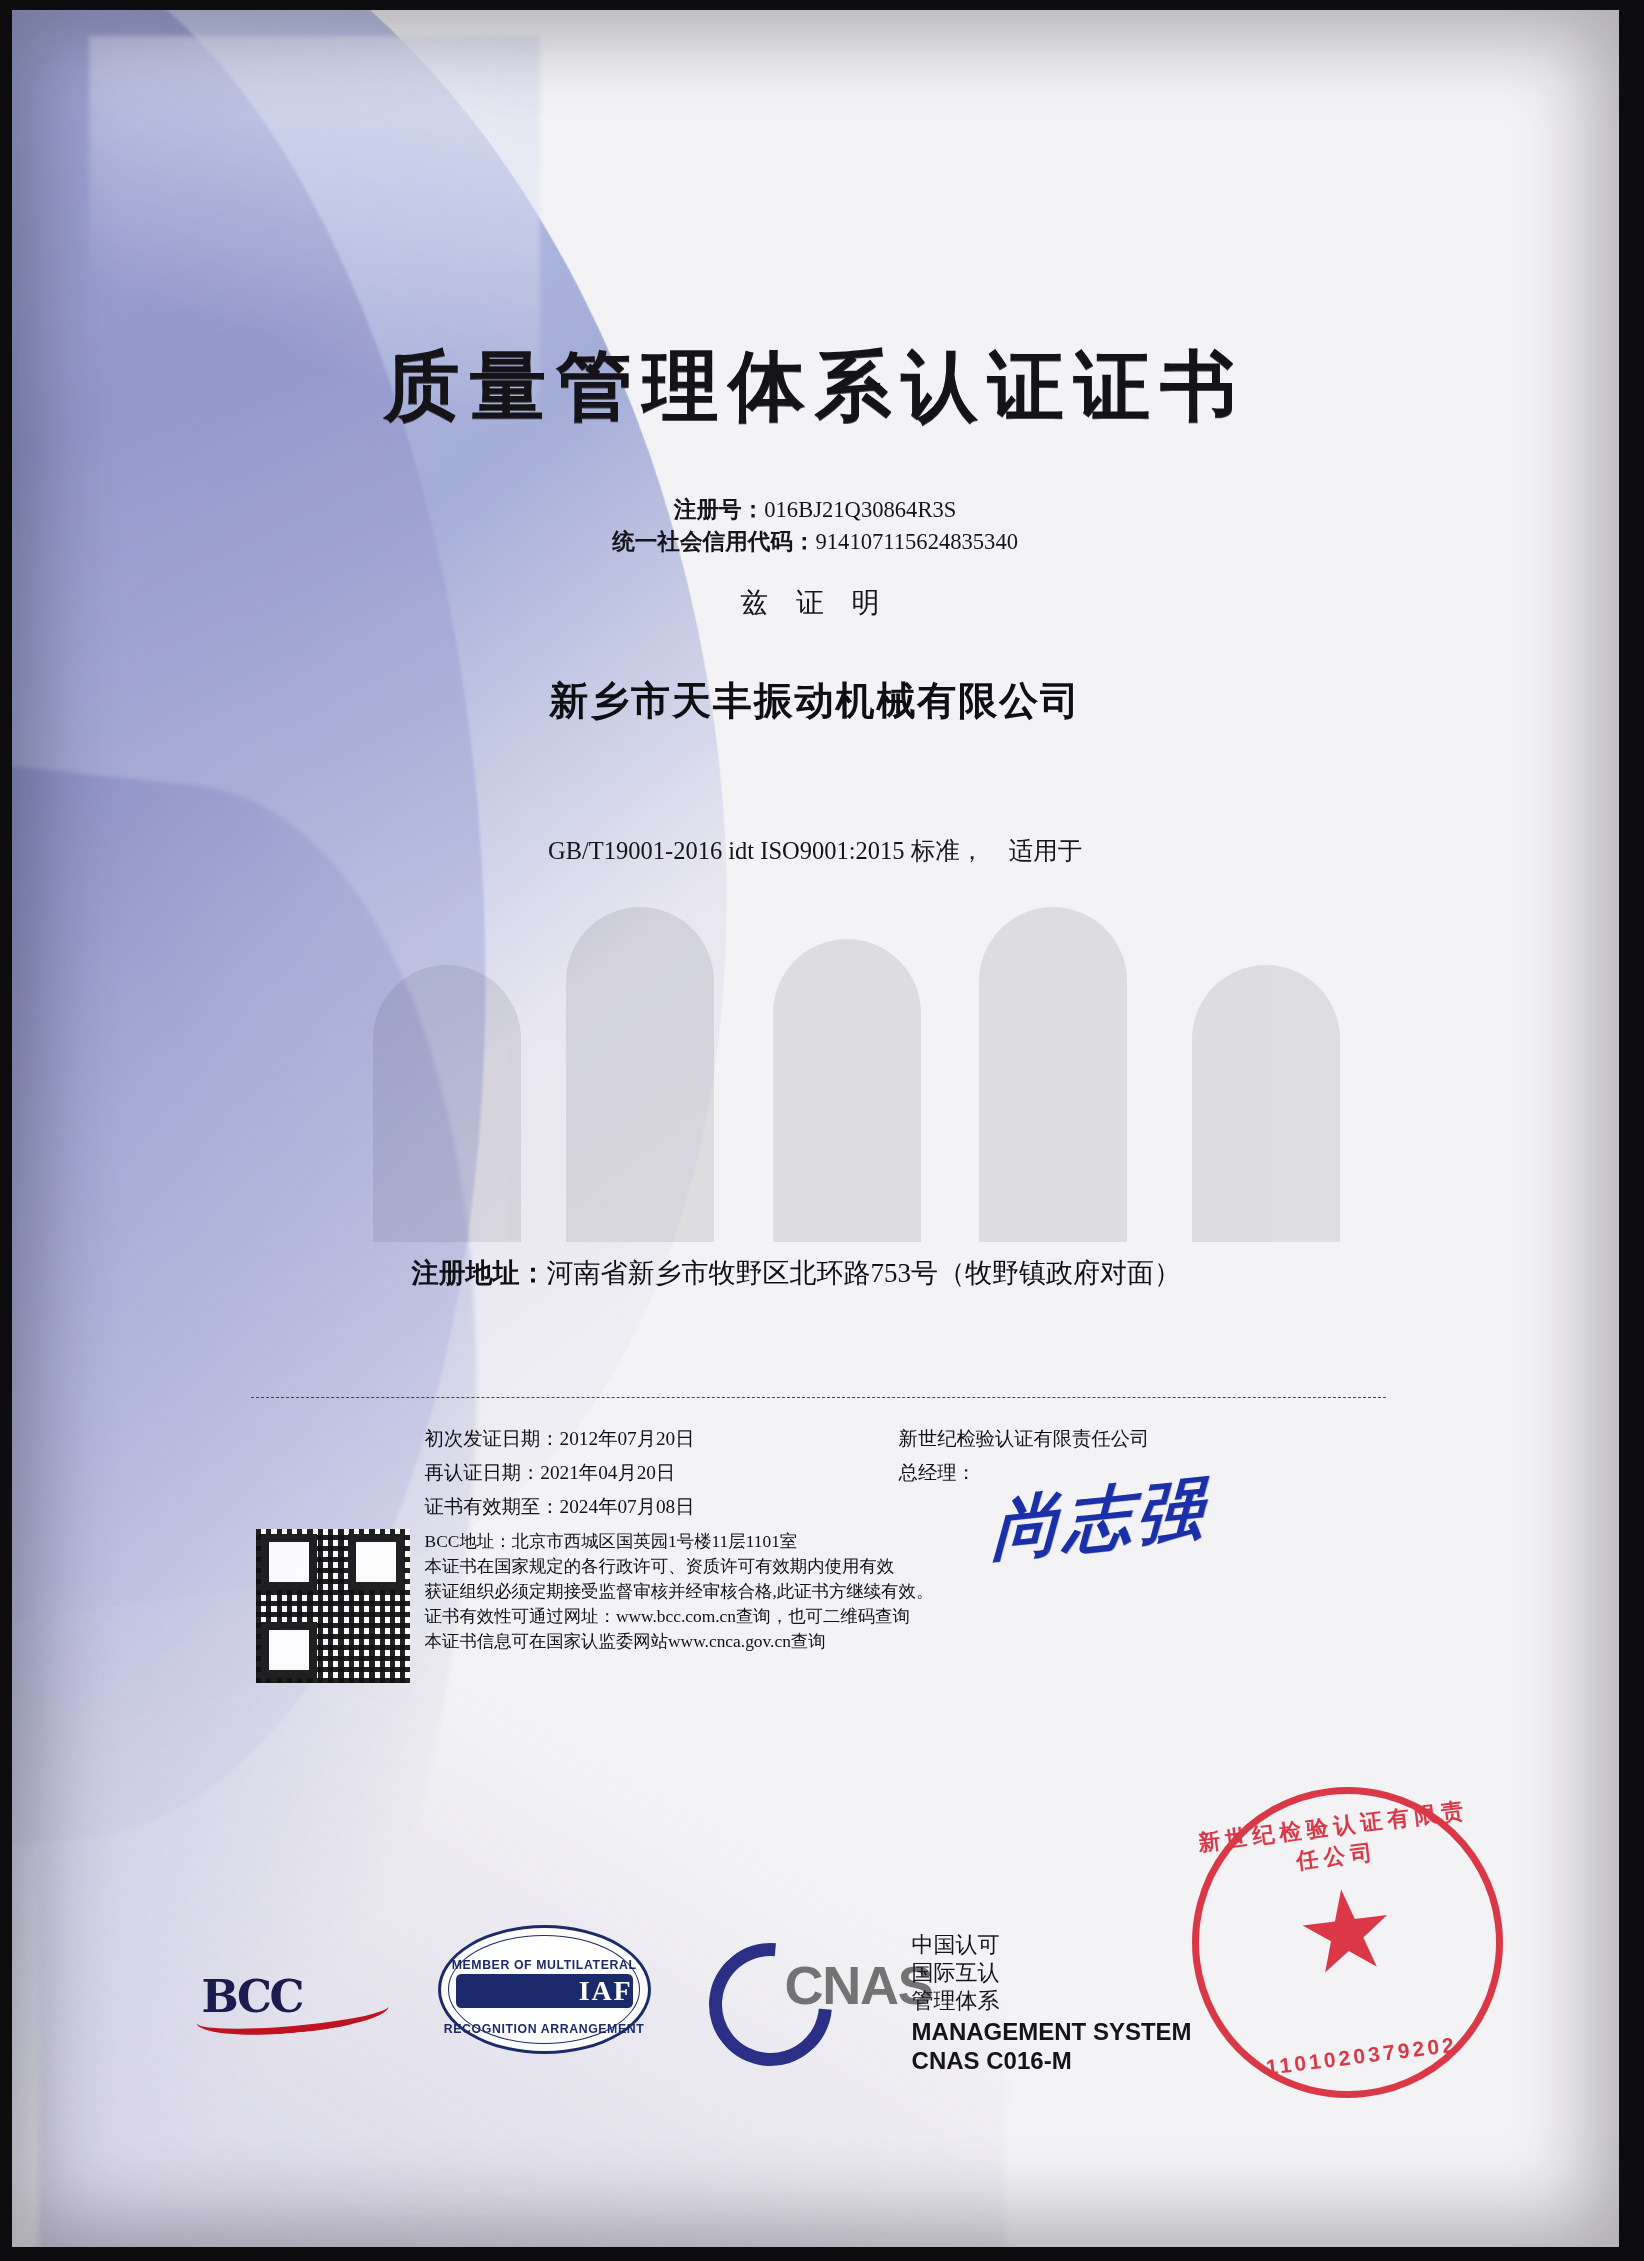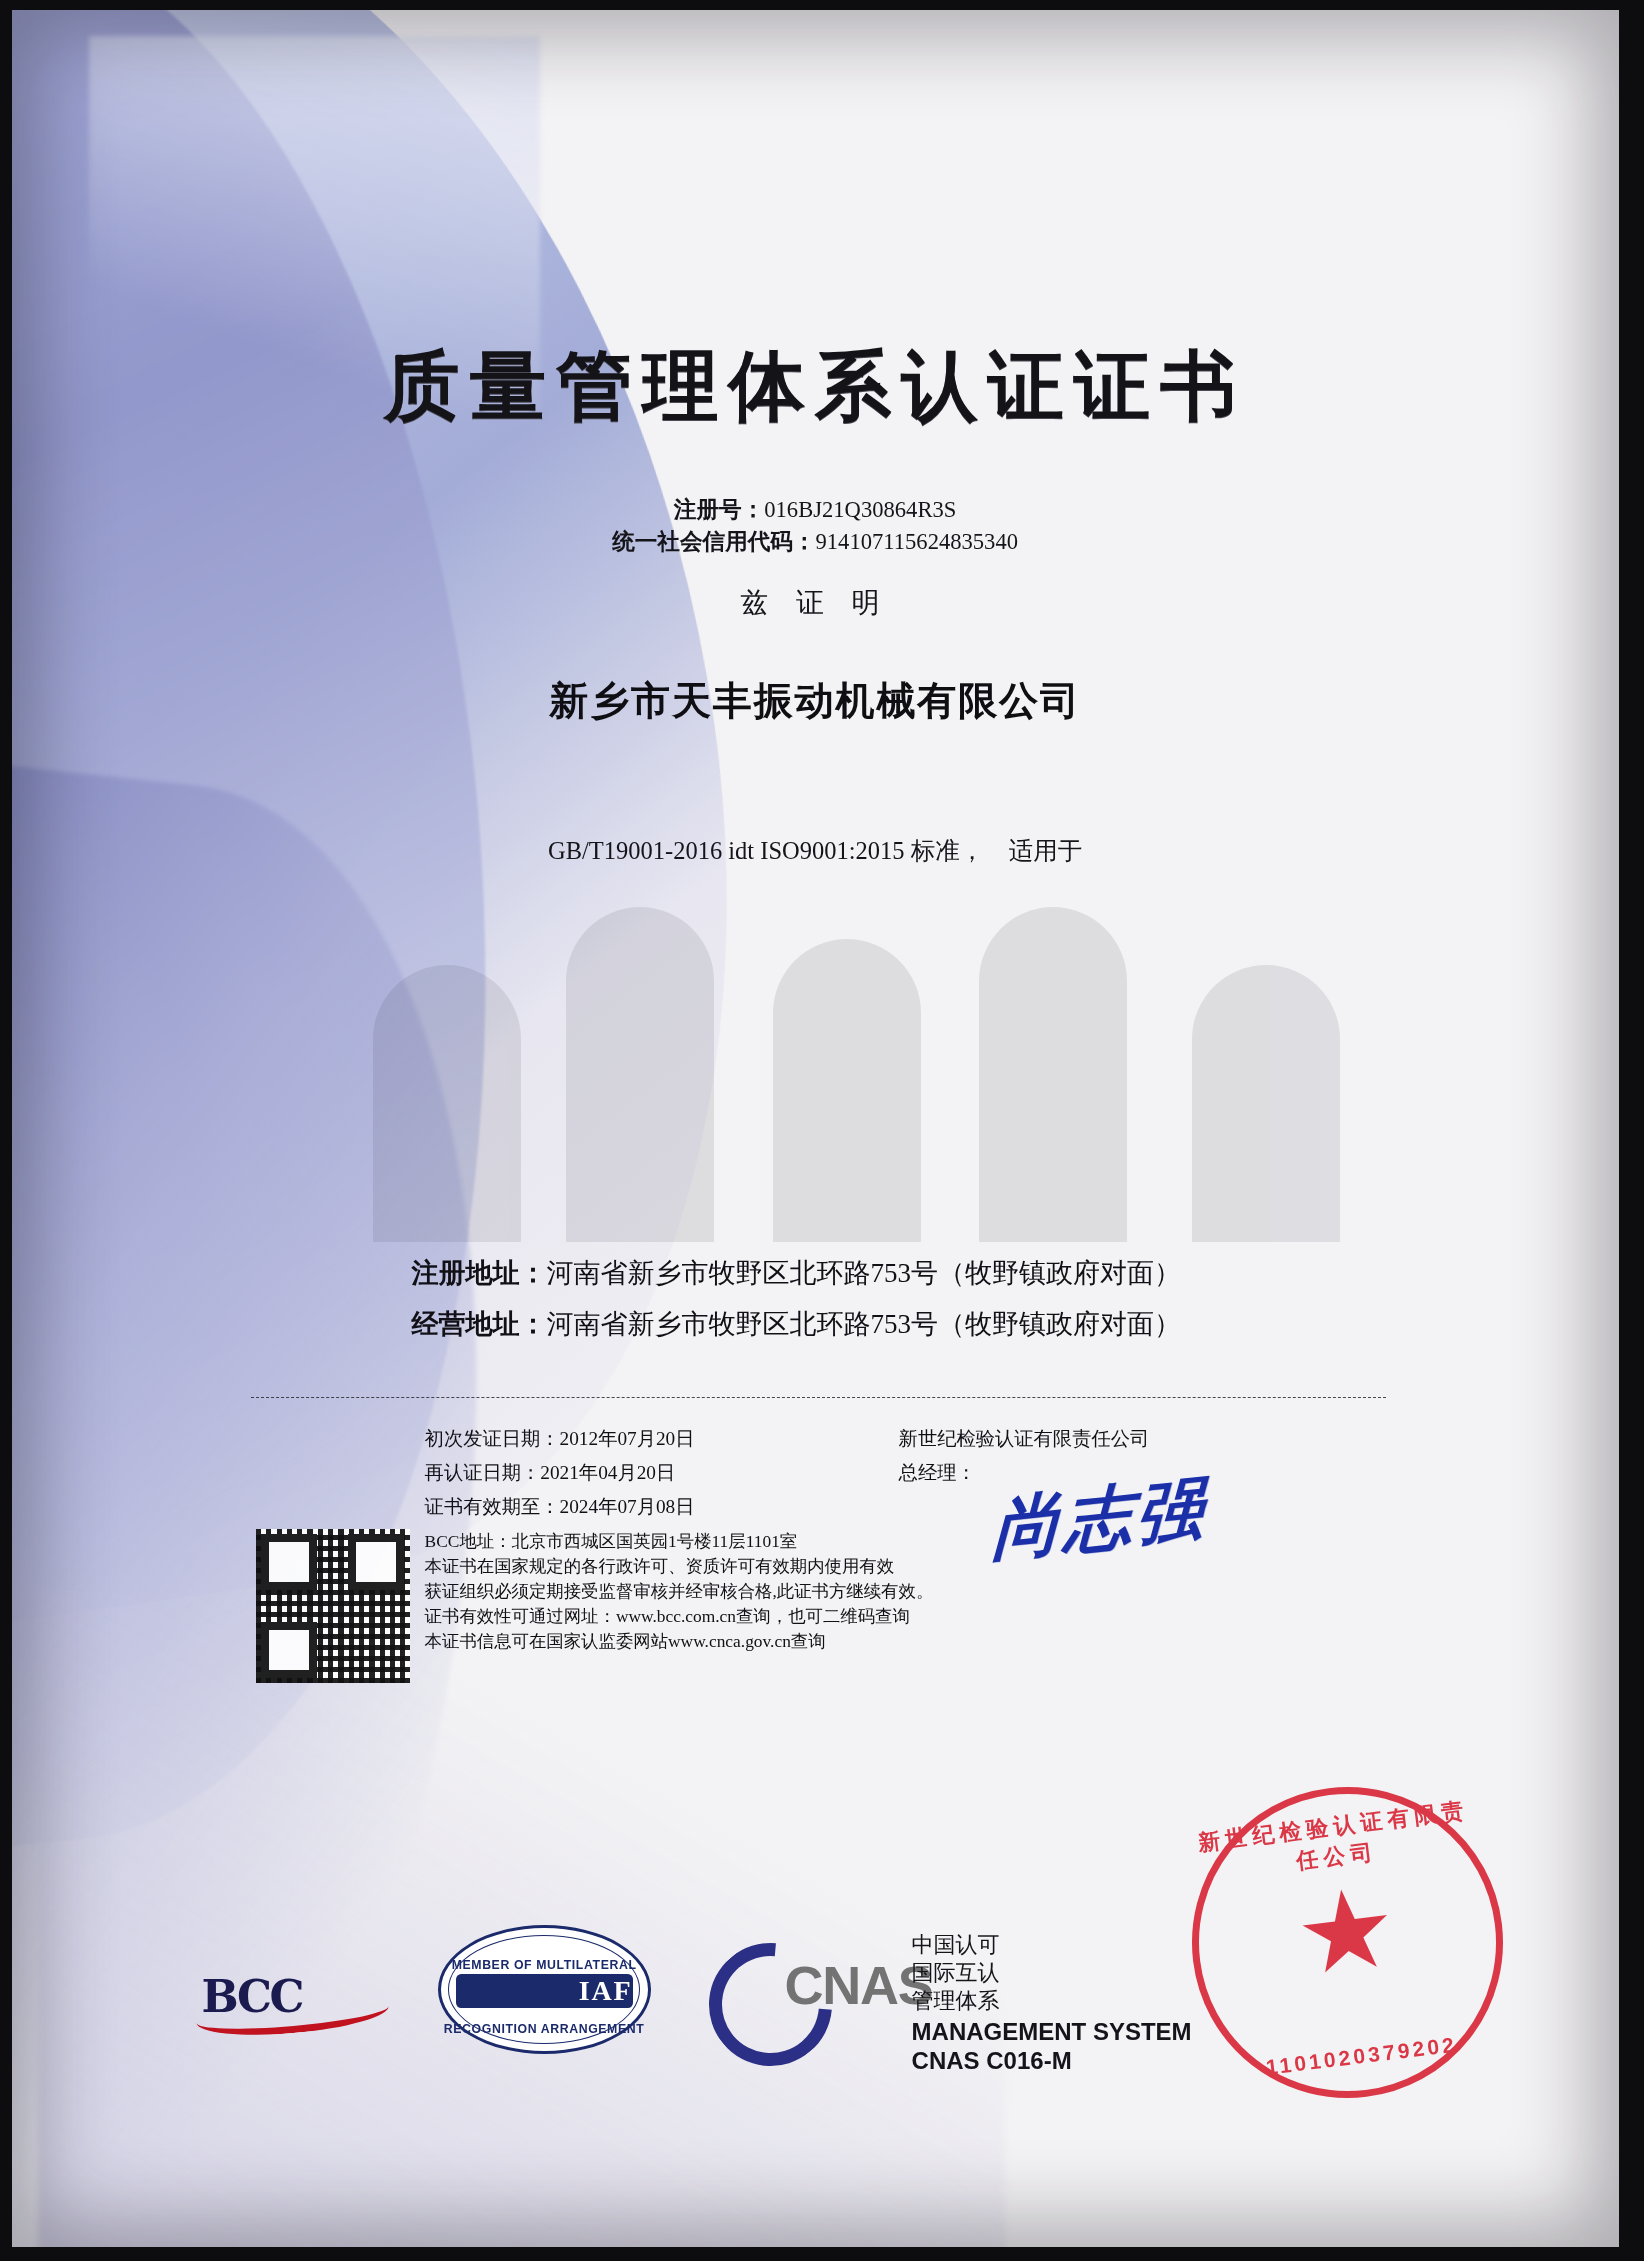--- a/index.html
+++ b/index.html
@@ -257,23 +257,20 @@
       <div class="zizheng">兹 证 明</div>
 
       <div class="company">新乡市天丰振动机械有限公司</div>
 
       <div class="standard">GB/T19001-2016 idt ISO9001:2015 标准，　适用于</div>
 
 
       <div class="addr" id="addr1">
         <b>注册地址：</b><span>河南省新乡市牧野区北环路753号（牧野镇政府对面）</span>
       </div>
-      <div class="addr" id="addr2">
-        <b>经营地址：</b><span>河南省新乡市牧野区北环路753号（牧野镇政府对面）</span>
-      </div>
 
       <div class="divider"></div>
 
       <div class="dates">
         <div>
           <span class="lbl">初次发证日期：</span><span>2012年07月20日</span>
         </div>
         <div>
           <span class="lbl">再认证日期：</span><span>2021年04月20日</span>
         </div>

